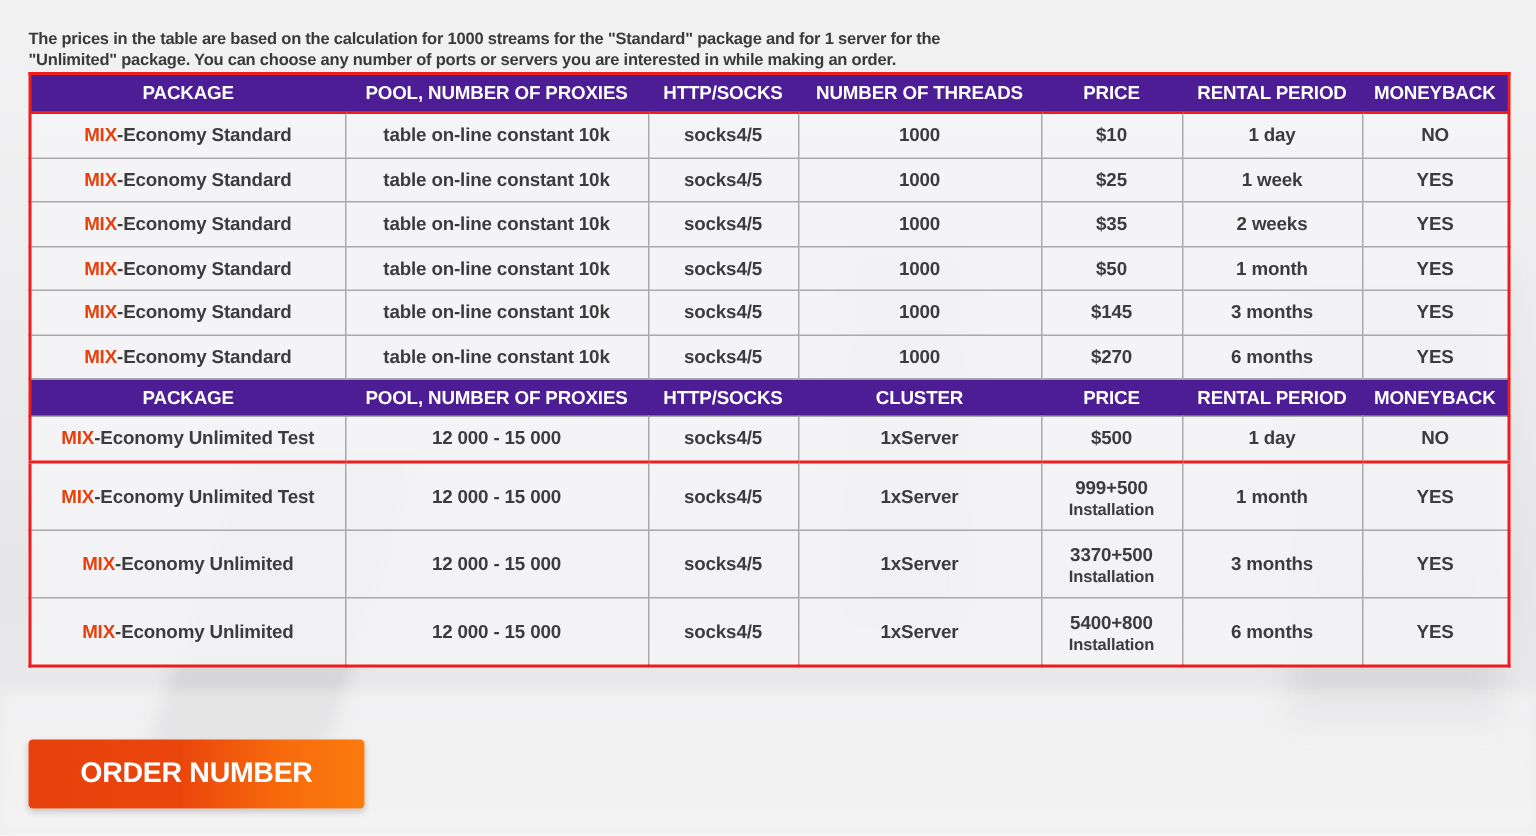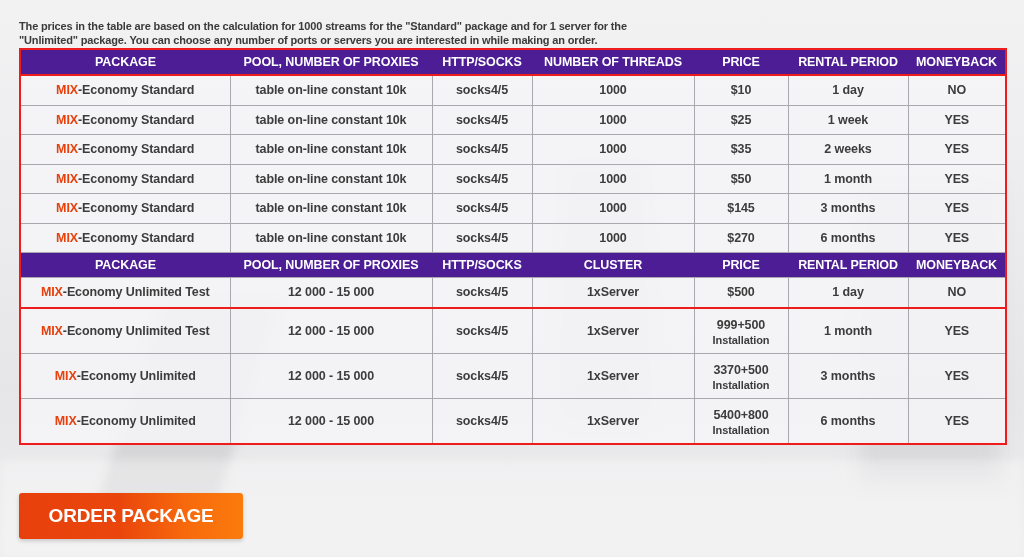--- a/index.html
+++ b/index.html
@@ -221,13 +221,13 @@
       <td class="price">
           <span class="price-main">5400+800</span>
           <span class="price-sub">Installation</span>
         </td>
       <td>6 months</td>
       <td class="yes">YES</td>
     </tr>
   </tbody>
 </table>
 
-<button class="order-btn">ORDER PACKAGE</button>
+<button class="order-btn">ORDER NUMBER</button>
 
 </body></html>

